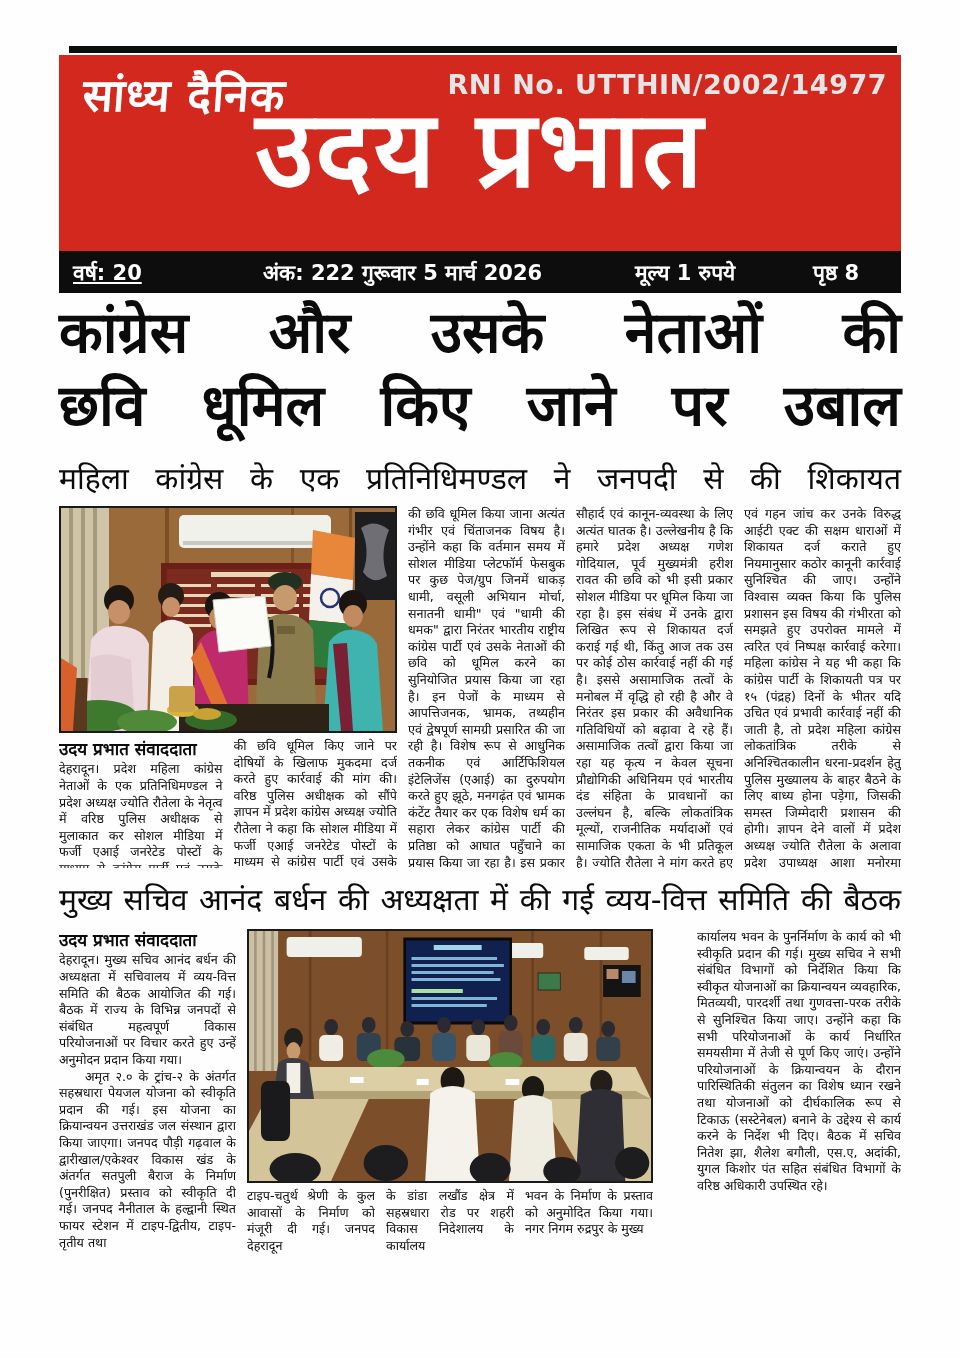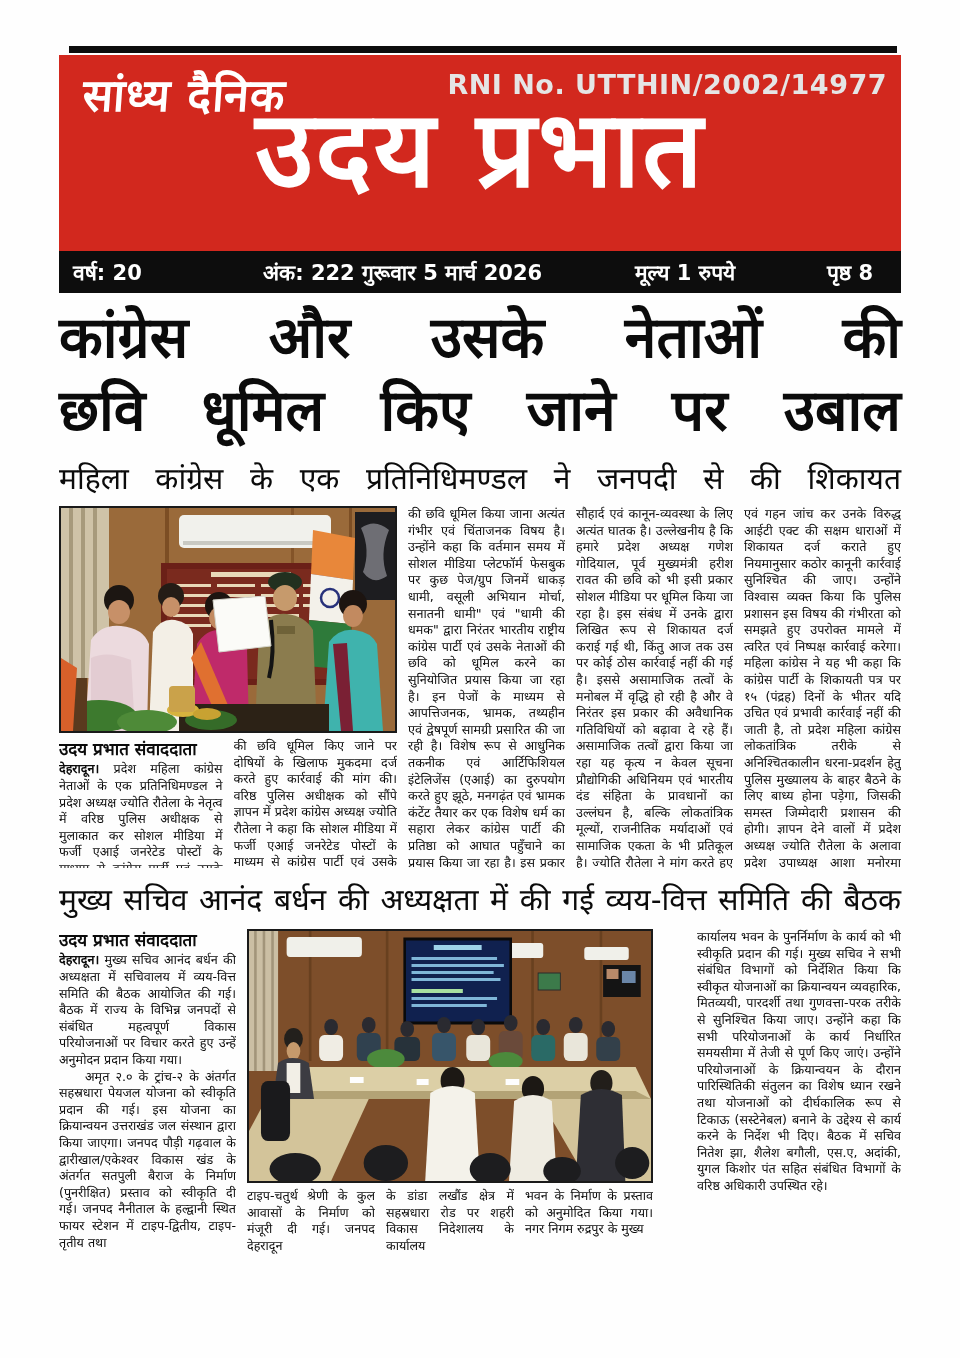--- a/index.html
+++ b/index.html
@@ -31,42 +31,42 @@
     position: absolute; right: 30px; bottom: 4px; color: #fff;
     font-size: 33px; font-weight: 700; letter-spacing: 2px;
   }
 
   
   .infobar {
     height: 42px; background: #0d0d0d; color: #fff;
     display: flex; align-items: center; font-weight: 700; font-size: 21px;
     padding: 0 14px; white-space: nowrap;
   }
-  .infobar .ib-year  { width: 190px; }
+  .infobar .ib-year  { width: 190px; text-decoration: underline; }
   .infobar .ib-issue { width: 372px; }
   .infobar .ib-price { width: 178px; }
-  .infobar .ib-page  { flex: 1; text-align: center; }
+  .infobar .ib-page  { flex: 1; }
 
   
   .headline-1 { margin-top: 8px; font-weight: 800; font-size: 57px; line-height: 1.28; }
-  .headline-1 .hl-line { text-align: justify; text-align-last: justify; word-spacing: 6px; }
+  .headline-1 .hl-line { text-align: justify; text-align-last: justify; word-spacing: 6px; font-family: Liberation Mono, monospace; }
   .subhead {
     margin-top: 10px; font-size: 30px; font-weight: 500;
     text-align: justify; text-align-last: justify;
   }
   .headline-2 {
     margin-top: 12px; font-weight: 800; font-size: 48px; line-height: 1.25;
     text-align: justify; text-align-last: justify;
   }
 
   
   .story { font-size: 12.6px; line-height: 1.32; text-align: justify; }
   .story p { text-align: justify; }
   .byline { font-weight: 700; text-align: left; font-size: 17px; margin-bottom: 1px; }
-  .dateline { font-weight: 700; }
+  .dateline { font-weight: 400; }
   .indent { text-indent: 26px; }
 
   .a1-row { display: flex; gap: 11px; margin-top: 8px; height: 362px; overflow: hidden; }
   .a1-left { width: 338px; flex: none; display: flex; flex-direction: column; }
   .photo-frame { border: 2px solid #1a1a1a; background: #9a6a3a; line-height: 0; }
   .photo-frame svg { display: block; width: 100%; height: 100%; }
   .p1 { height: 227px; }
   .a1-subcols { display: flex; gap: 11px; margin-top: 5px; flex: 1; overflow: hidden; }
   .a1-subcols .col { flex: 1; overflow: hidden; }
   .a1-tall { flex: 1; overflow: hidden; }

